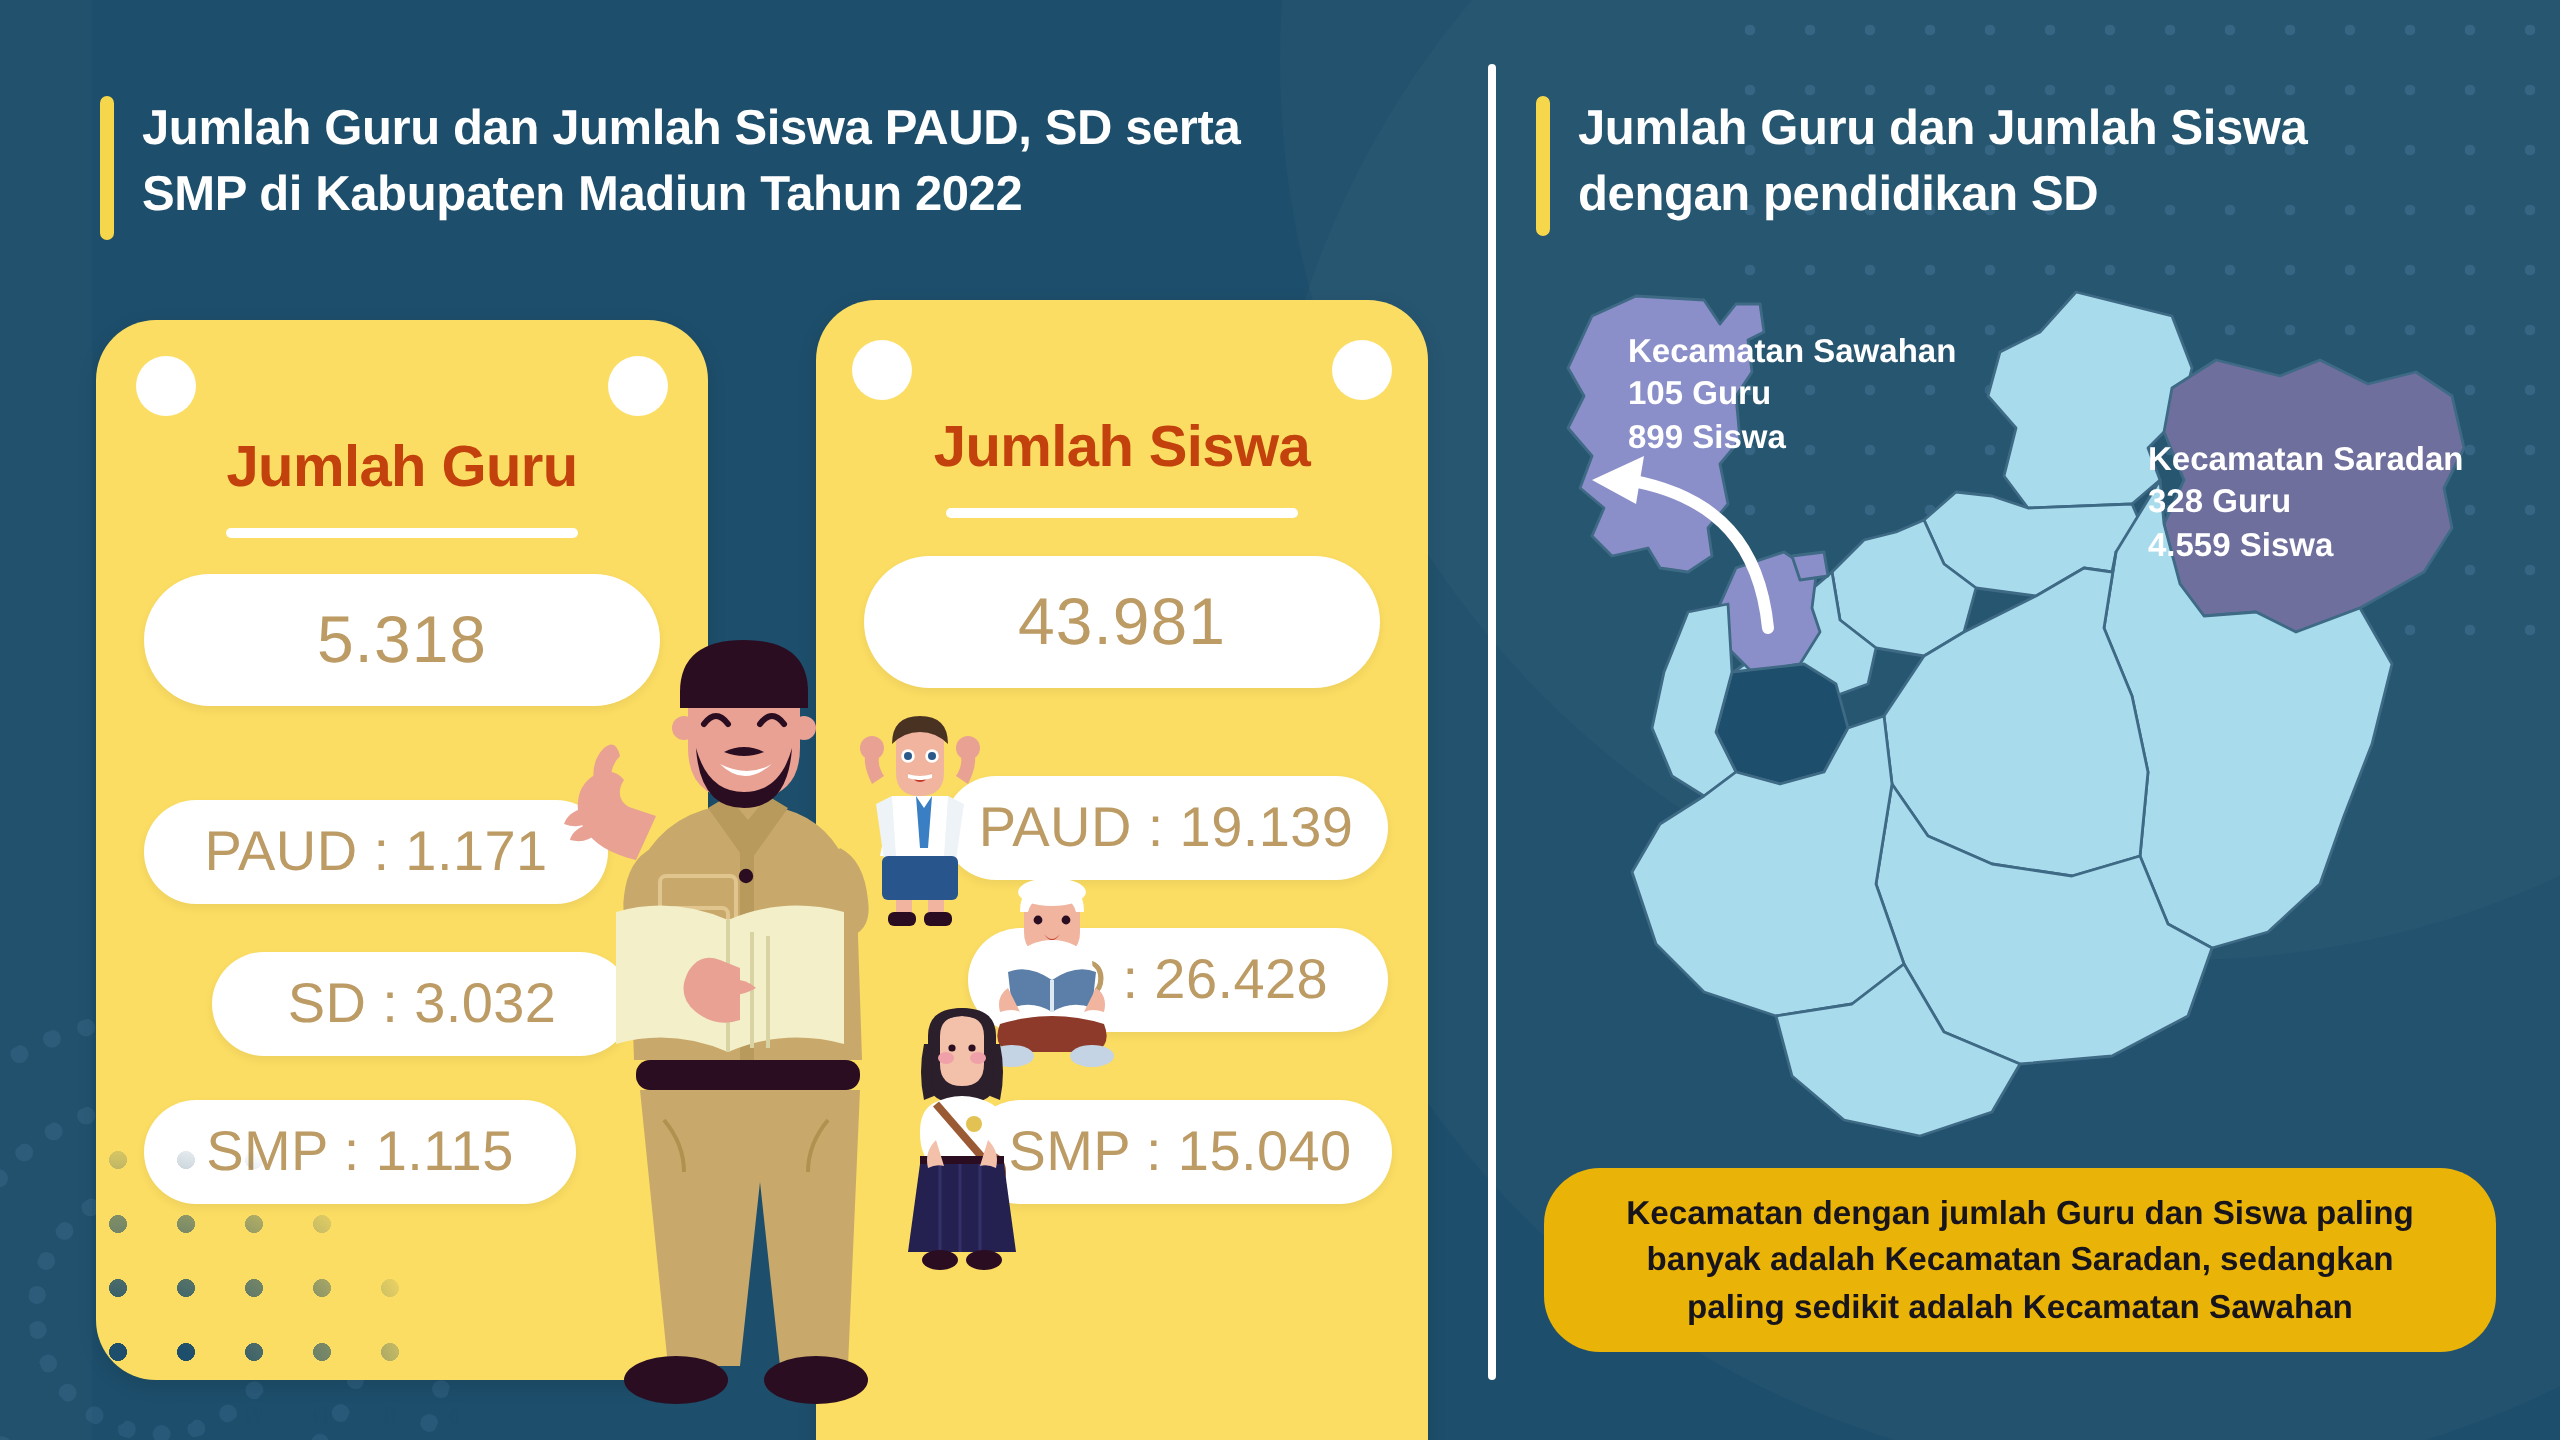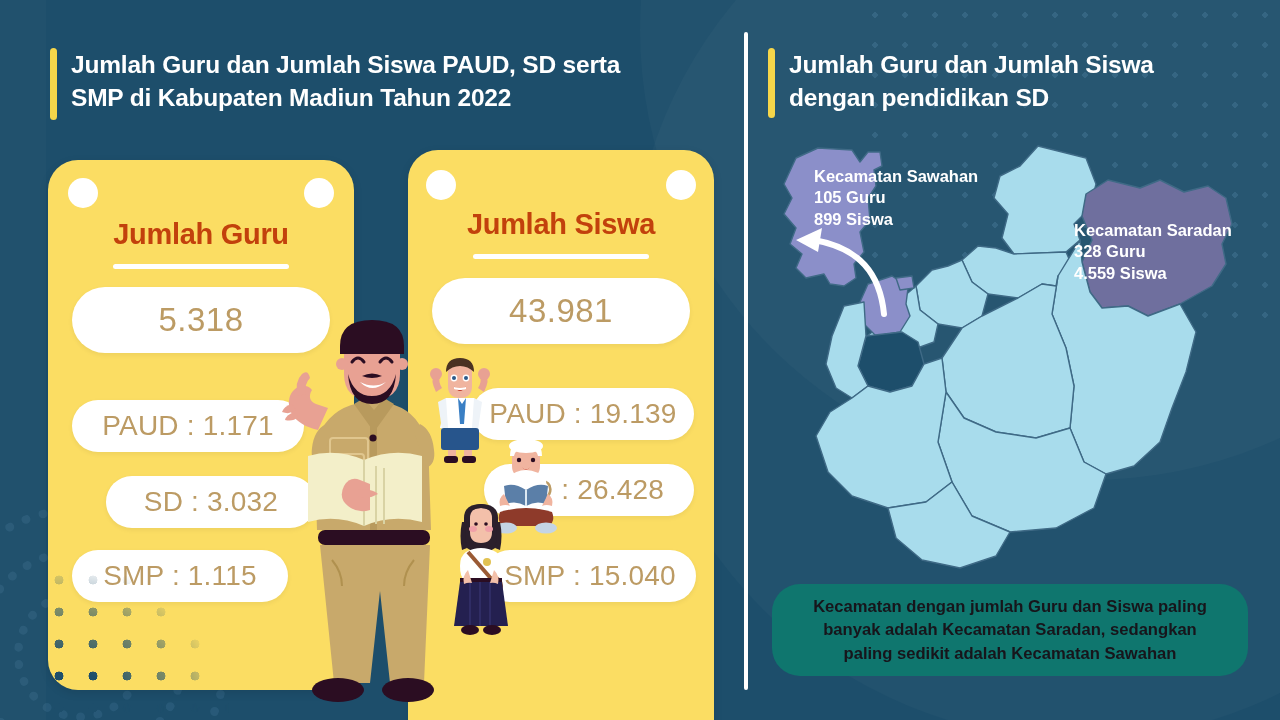--- a/index.html
+++ b/index.html
@@ -123,21 +123,21 @@
   #map-wrap { position:absolute; left:756px; top:136px; width:524px; height:444px; }
   #map-svg  { width:100%; height:100%; display:block; }
 
   .map-label { position:absolute; color:#ffffff; font-weight:bold; line-height:1.30; white-space:pre-line; }
   #label-sawahan { left:58px; top:30px;  font-size:16.5px; }
   #label-saradan { left:318px; top:84px; font-size:16.5px; }
 
   
   #note-box {
     position:absolute; left:772px; top:584px; width:476px; height:92px;
-    background:#0f766e; border-radius:28px;
+    background:#eab308; border-radius:28px;
     display:flex; align-items:center; justify-content:center; text-align:center;
     padding:0 20px;
   }
   #note-box p {
     color:#17151b; font-size:16.6px; font-weight:bold; line-height:1.40;
     white-space:pre-line;
   }
 </style>
 </head>
 <body>

